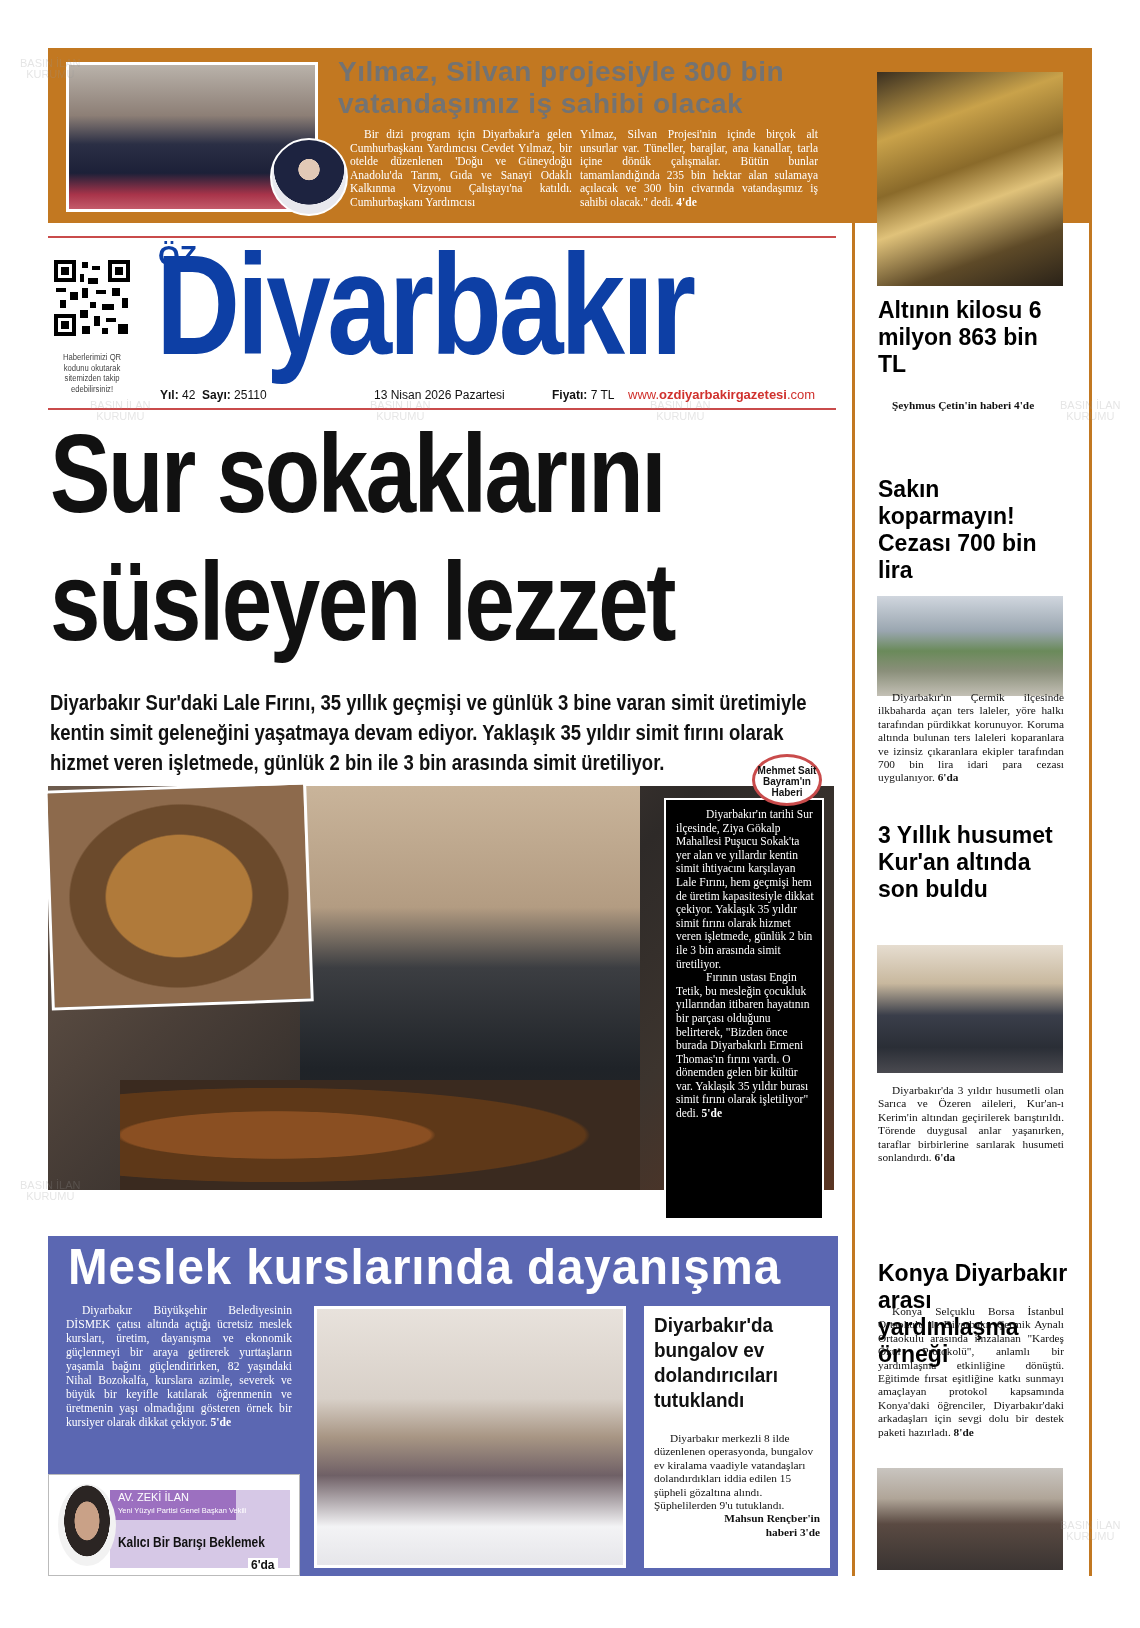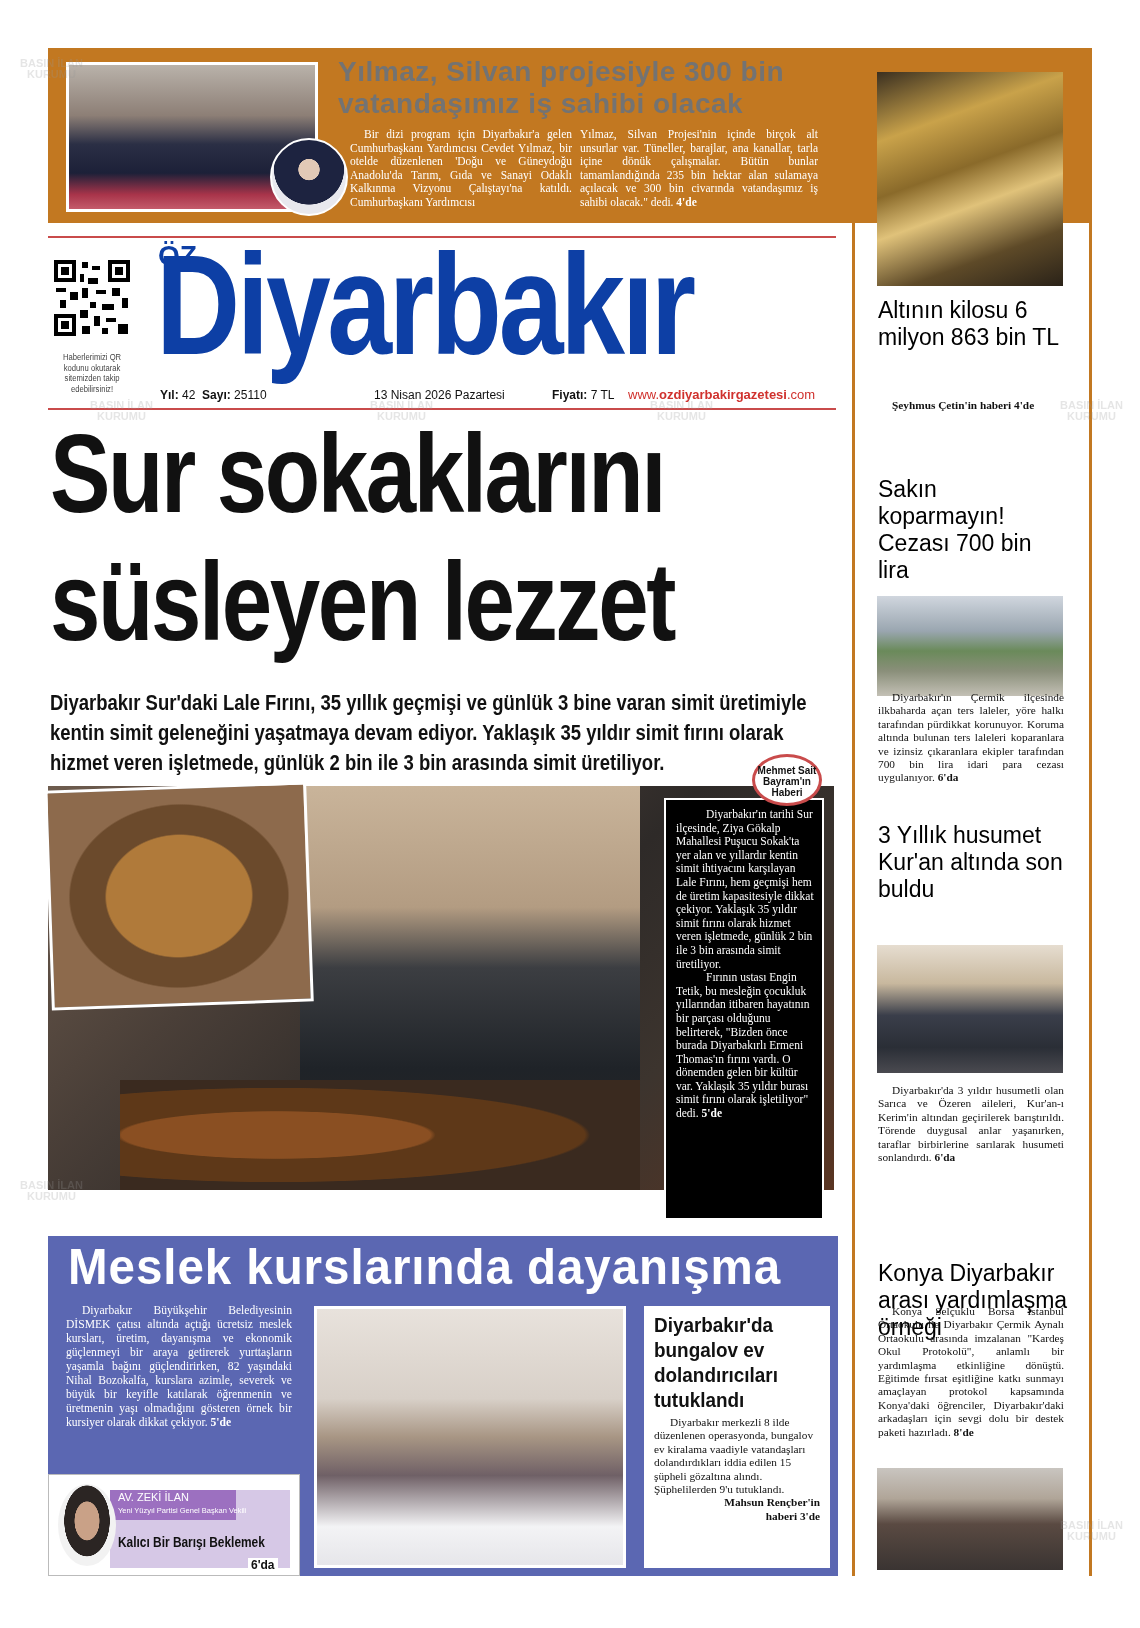--- a/index.html
+++ b/index.html
@@ -10,21 +10,21 @@
 .sans{font-family:"Liberation Sans",sans-serif}
 
 #top-banner{left:48px;top:48px;width:1044px;height:175px;background:#c27821}
 #top-photo{left:66px;top:62px;width:252px;height:150px;background:linear-gradient(180deg,#b9b2aa 0%,#8d7f76 35%,#2b2f45 55%,#1c2038 75%,#a8344a 90%,#c45a6a 100%);border:3px solid #fff}
 #top-inset{left:270px;top:138px;width:78px;height:78px;border-radius:50%;background:radial-gradient(circle at 50% 40%,#e2c9b6 0 18%,#1d2340 19% 60%,#e8e8ee 61%);border:2px solid #fff}
 #top-head{left:338px;top:56px;width:500px;color:#737373;font-size:28px;line-height:32px;letter-spacing:0.5px}
 .top-col{font-size:11.5px;line-height:13.5px;color:#fff;text-align:justify}
 
 #side-frame{left:852px;top:48px;width:240px;height:1528px;border-left:3px solid #c27821;border-right:3px solid #c27821}
 .side-img{left:877px;width:186px}
-.side-head{left:878px;width:190px;font-family:"Liberation Sans",sans-serif;font-weight:normal;font-size:23px;line-height:27px;color:#000}
+.side-head{left:878px;width:190px;font-family:"Liberation Sans",sans-serif;font-weight:bold;font-size:23px;line-height:27px;color:#000}
 .side-body{left:878px;width:186px;font-size:11.3px;line-height:13.4px;text-align:justify}
 
 #mast-rule{left:48px;top:236px;width:788px;height:2px;background:#c94b4b}
 #qr{left:52px;top:258px;width:80px;height:80px;background:
 repeating-linear-gradient(90deg,#000 0 4px,#fff 4px 8px),#000;}
 #mast-logo{left:156px;top:230px;color:#0d3fa5;font-size:142px;line-height:150px;letter-spacing:-4px;font-family:"Liberation Sans",sans-serif;font-weight:bold;transform:scaleX(0.82);transform-origin:left top}
 #mast-oz{left:158px;top:240px;color:#0d3fa5;font-size:28px;font-weight:bold;font-family:"Liberation Sans",sans-serif}
 #mast-bottom-rule{left:48px;top:408px;width:788px;height:2px;background:#c94b4b}
 
 #headline{left:50px;top:418px;font-family:"Liberation Sans",sans-serif;font-weight:bold;font-size:112px;line-height:112px;letter-spacing:-3px;transform:scaleX(0.81);transform-origin:left top;white-space:nowrap}
@@ -39,21 +39,21 @@
 #blue-box{left:48px;top:1236px;width:790px;height:340px;background:#5b67b2}
 #blue-head{left:68px;top:1236px;color:#fff;font-family:"Liberation Sans",sans-serif;font-weight:bold;font-size:50px;line-height:62px;letter-spacing:1px;white-space:nowrap;transform:scaleX(0.95);transform-origin:left top}
 #blue-body{left:66px;top:1304px;width:226px;color:#fff;font-size:11.6px;line-height:14px;text-align:justify}
 #course-photo{left:314px;top:1306px;width:312px;height:262px;border:3px solid #fff;background:linear-gradient(180deg,#e8e2dc 0%,#d8d0c8 35%,#a89684 50%,#6f6066 65%,#f3f3f5 85%,#e6e6ea 100%)}
 #bungalov{left:644px;top:1306px;width:186px;height:262px;background:#fff;padding:6px 10px}
 #column-box{left:48px;top:1474px;width:252px;height:102px;background:#fff;border:1px solid #bbb}
 #col-photo{left:58px;top:1484px;width:58px;height:82px;border-radius:50%;background:radial-gradient(ellipse at 50% 45%,#c9a187 0 30%,#2b2523 31% 55%,#f2f2f2 56%)}
 #col-band{left:110px;top:1490px;width:180px;height:78px;background:#d6c8e6}
 #col-name-band{left:110px;top:1490px;width:126px;height:30px;background:#9c70c0}
 
-.wm{color:rgba(150,150,150,0.25);font-family:"Liberation Sans",sans-serif;font-weight:bold;font-size:11px;line-height:11px;text-align:center}
+.wm{color:rgba(150,150,150,0.25);font-family:"Liberation Sans",sans-serif;font-weight:normal;font-size:11px;line-height:11px;text-align:center}
 </style>
 </head>
 <body>
 
 <div class="abs" id="top-banner"></div>
 <div class="abs" id="top-photo"></div>
 <div class="abs" id="top-inset"></div>
 <div class="abs cond" id="top-head">
   <div>Yılmaz, Silvan projesiyle 300 bin</div>
   <div>vatandaşımız iş sahibi olacak</div>
@@ -137,21 +137,21 @@
 <div class="abs" id="blue-box"></div>
 <div class="abs" id="blue-head">Meslek kurslarında dayanışma</div>
 <div class="abs serif" id="blue-body">
   <span style="padding-left:16px">Diyarbakır Büyükşehir Belediyesinin DİSMEK çatısı altında açtığı ücretsiz meslek kursları, üretim, dayanışma ve ekonomik güçlenmeyi bir araya getirerek yurttaşların yaşamla bağını güçlendirirken, 82 yaşındaki Nihal Bozokalfa, kurslara azimle, severek ve büyük bir keyifle katılarak öğrenmenin ve üretmenin yaşı olmadığını gösteren örnek bir kursiyer olarak dikkat çekiyor.</span>
   <b>5'de</b>
 </div>
 <div class="abs" id="course-photo"></div>
 
 <div class="abs" id="bungalov">
   <div class="cond" style="font-size:21px;line-height:25px;transform:scaleX(0.9);width:190px">Diyarbakır'da bungalov ev dolandırıcıları tutuklandı</div>
-  <div class="serif" style="font-size:11.3px;line-height:13.4px;margin-top:4px;text-indent:16px">Diyarbakır merkezli 8 ilde düzenlenen operasyonda, bungalov ev kiralama vaadiyle vatandaşları dolandırdıkları iddia edilen 15 şüpheli gözaltına alındı. Şüphelilerden 9'u tutuklandı.</div>
+  <div class="serif" style="font-size:11.3px;line-height:13.4px;margin-top:20px;text-indent:16px">Diyarbakır merkezli 8 ilde düzenlenen operasyonda, bungalov ev kiralama vaadiyle vatandaşları dolandırdıkları iddia edilen 15 şüpheli gözaltına alındı. Şüphelilerden 9'u tutuklandı.</div>
   <div class="serif" style="font-size:11.3px;line-height:13.4px;text-align:right;font-weight:bold;padding-left:50px">Mahsun Rençber'in haberi 3'de</div>
 </div>
 
 <div class="abs" id="column-box"></div>
 <div class="abs" id="col-band"></div>
 <div class="abs" id="col-name-band"></div>
 <div class="abs" id="col-photo"></div>
 <div class="abs sans" style="left:118px;top:1491px;color:#fff;font-size:11px;white-space:nowrap">AV. ZEKİ İLAN</div>
 <div class="abs sans" style="left:118px;top:1506px;color:#fff;font-size:7.5px;white-space:nowrap">Yeni Yüzyıl Partisi Genel Başkan Vekili</div>
 <div class="abs sans" style="left:118px;top:1534px;font-size:14px;font-weight:bold;white-space:nowrap;transform:scaleX(0.85);transform-origin:left top">Kalıcı Bir Barışı Beklemek</div>

